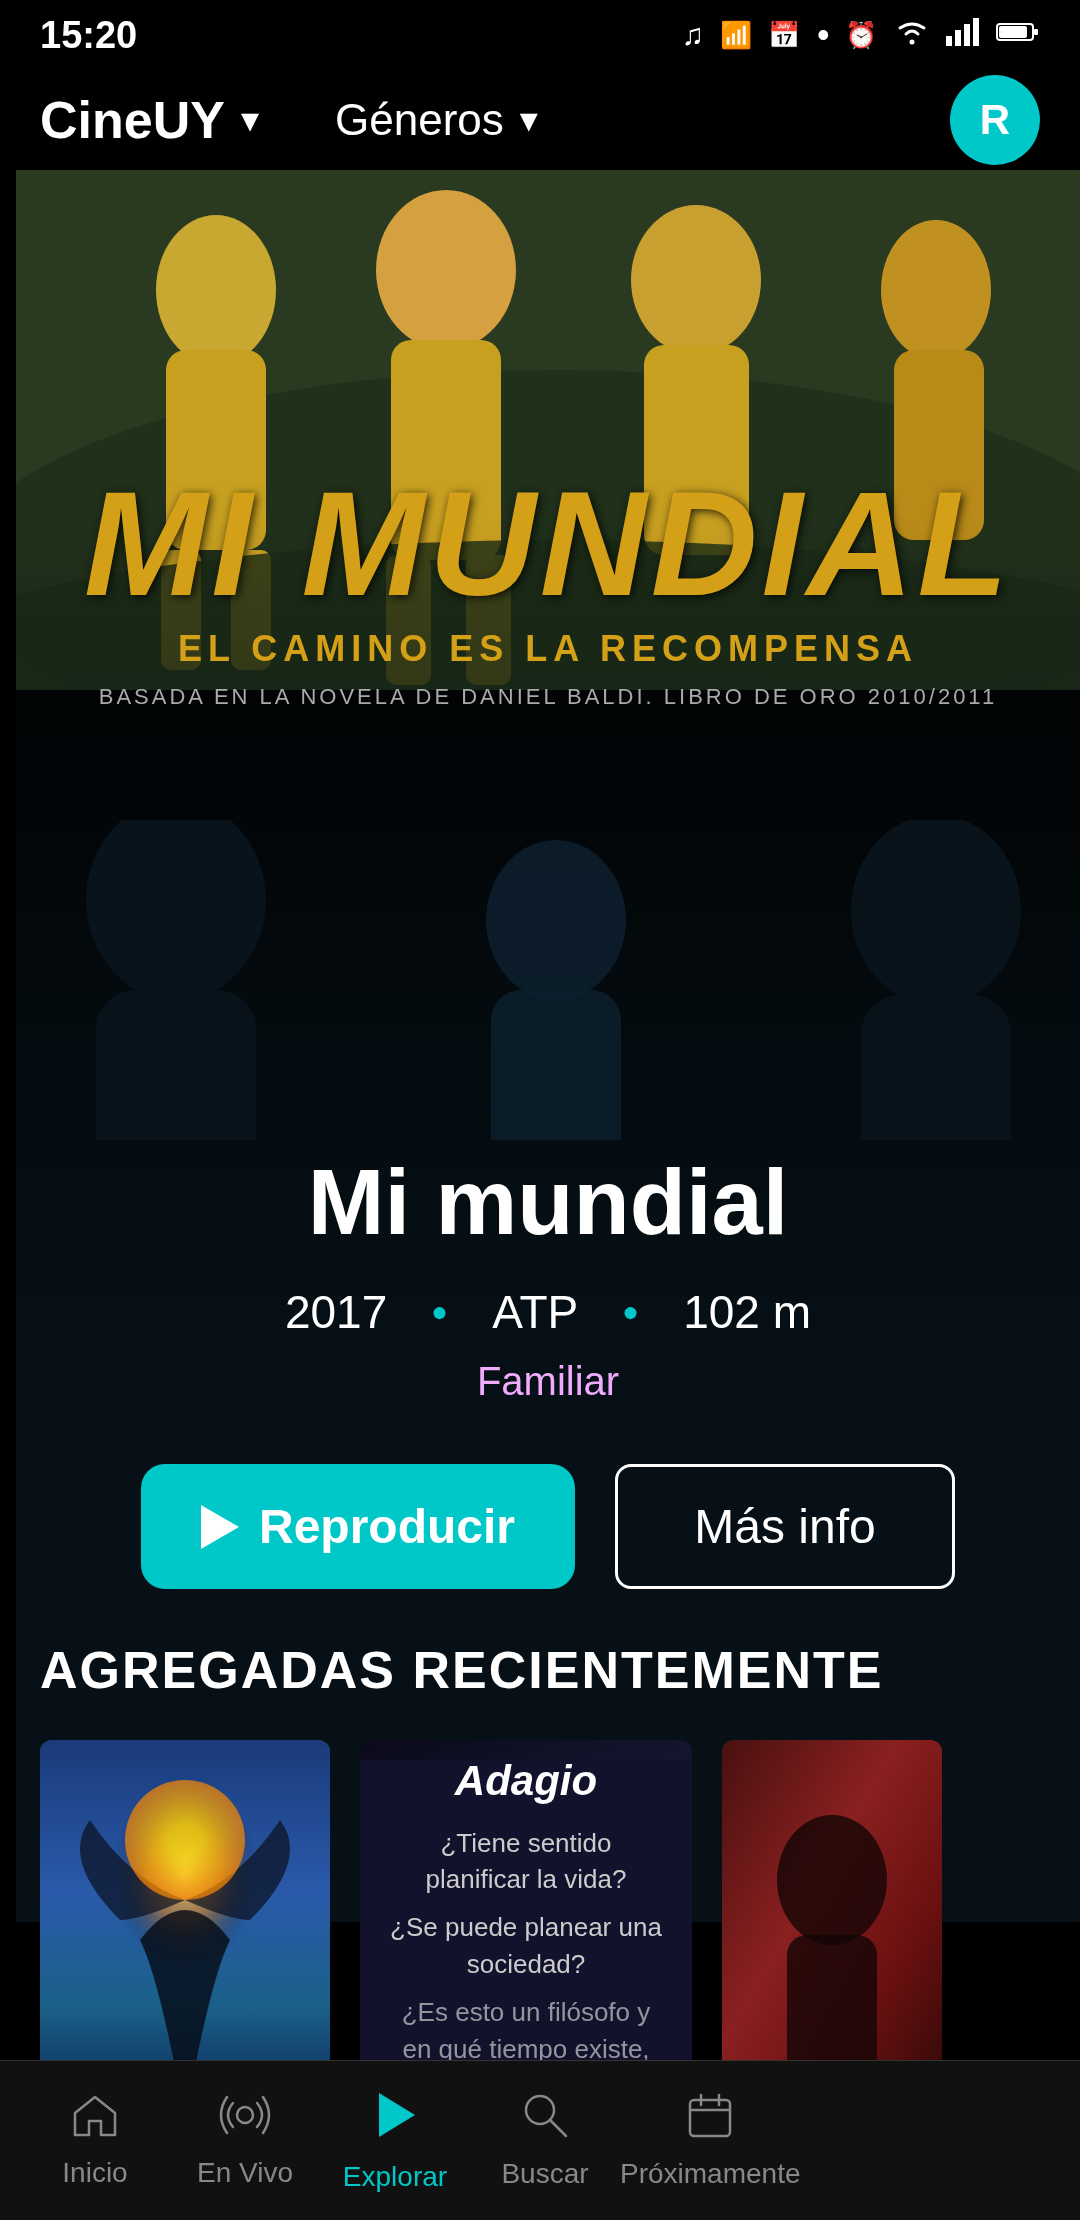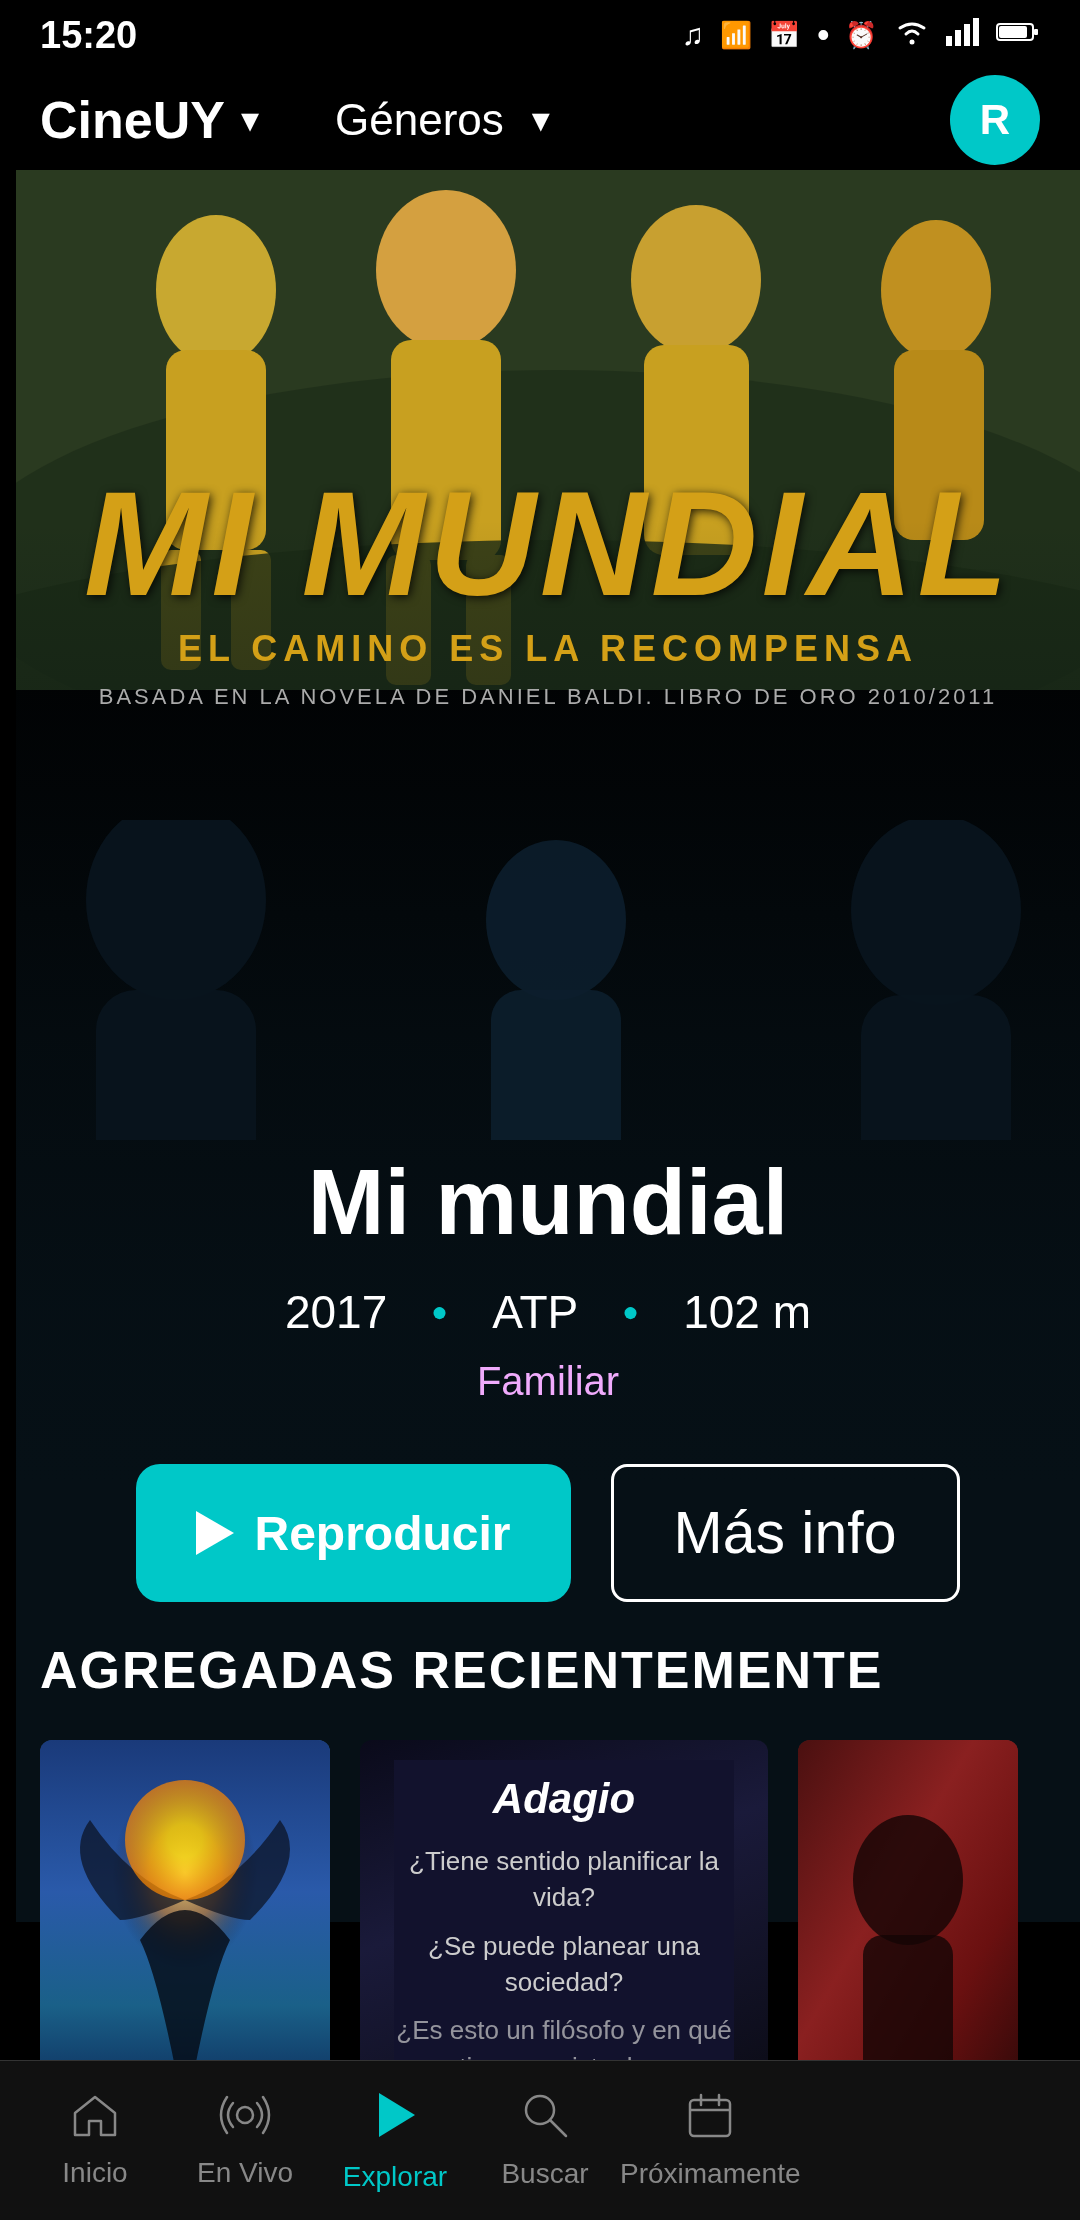--- a/index.html
+++ b/index.html
@@ -67,21 +67,21 @@
       font-size: 52px;
       font-weight: 800;
     }
     .nav-chevron {
       color: #fff;
       font-size: 36px;
     }
     .nav-genres {
       display: flex;
       align-items: center;
-      gap: 28px;
+      gap: 16px;
       margin-left: 60px;
     }
     .user-avatar {
       width: 90px;
       height: 90px;
       border-radius: 50%;
       background: #00c8c8;
       display: flex;
       align-items: center;
       justify-content: center;
@@ -255,21 +255,21 @@
 
     .btn-more-info {
       display: flex;
       align-items: center;
       justify-content: center;
       background: transparent;
       color: #fff;
       border: 3px solid #fff;
       border-radius: 16px;
       padding: 32px 60px;
-      font-size: 59px;
+      font-size: 48px;
       font-weight: 400;
       cursor: pointer;
       min-width: 340px;
     }
 
     
     .recently-added-section {
       position: absolute;
       top: 1640px;
       left: 0;
@@ -311,21 +311,21 @@
       left: 50%;
       transform: translateX(-50%);
       width: 120px;
       height: 120px;
       background: radial-gradient(circle, #ffdd00 20%, #ff8800 70%, transparent 100%);
       border-radius: 50%;
       opacity: 0.7;
     }
 
     .thumb-2 {
-      width: 408px;
+      width: 332px;
       height: 380px;
       background: linear-gradient(160deg, #0a0a1a 0%, #1a1a3a 40%, #0a0a12 100%);
       position: relative;
       display: flex;
       flex-direction: column;
       justify-content: center;
       align-items: center;
       padding: 20px;
     }
 

